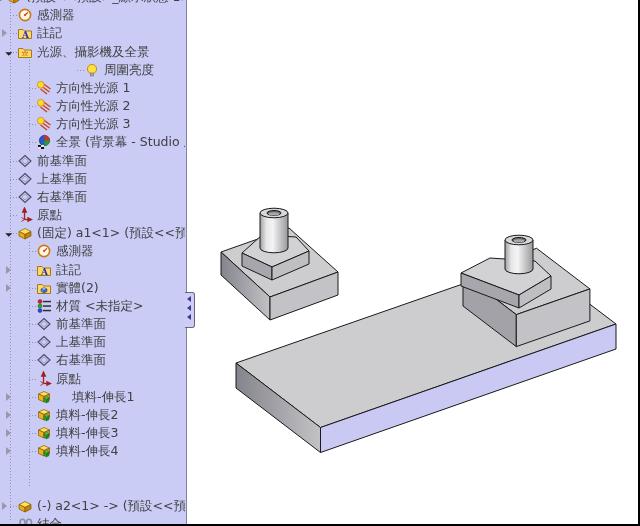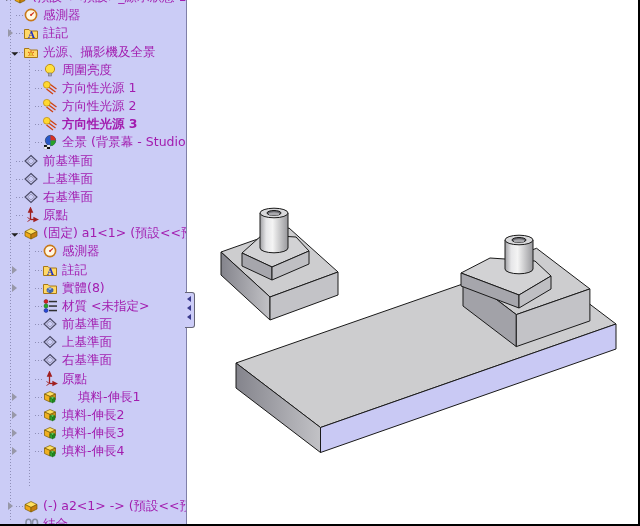--- a/index.html
+++ b/index.html
@@ -10,22 +10,22 @@
   }
   
   .viewport{position:absolute;left:0;top:0;width:640px;height:526px;background:#fff;}
   
   .tree-panel{
     position:absolute;left:0;top:0;width:186px;height:526px;
     background:#cbccf6;border-right:1px solid #8080a8;overflow:hidden;z-index:5;
   }
   .tree-rows{position:absolute;left:0;top:0;width:185px;height:100%;}
   .trow{
-    position:absolute;left:6px;width:185px;height:18px;line-height:18px;
-    white-space:nowrap;overflow:hidden;font-size:12.5px;color:#a21caf;cursor:default;
+    position:absolute;left:0;width:185px;height:18px;line-height:18px;
+    white-space:nowrap;overflow:hidden;font-size:12.5px;color:#404040;cursor:default;
   }
   .trow .lbl{position:absolute;top:0;}
   .ticon{position:absolute;top:1px;width:16px;height:16px;}
   .stub{position:absolute;top:9px;height:1px;
     background:repeating-linear-gradient(to right,#8f8fb8 0 1px,transparent 1px 3px);}
   .spine{position:absolute;width:1px;
     background:repeating-linear-gradient(to bottom,#8f8fb8 0 1px,transparent 1px 3px);}
   .arr{position:absolute;top:5px;width:0;height:0;}
   .arr.collapsed{border-top:4px solid transparent;border-bottom:4px solid transparent;
     border-left:5px solid #9898a8;}
@@ -234,21 +234,21 @@
           <span class="lbl" style="left: 37px;">註記</span>
         </div>
         <div class="trow" style="top: 42.51px;">
           <span class="stub" style="left: 10px; width: 7px;"></span>
           <span class="arr expanded" style="left: 2px;"></span>
           <svg class="ticon" viewBox="0 0 16 16" style="left: 17px;">
             <use href="#sym-folder-light"></use>
           </svg>
           <span class="lbl" style="left: 37px;">光源、攝影機及全景</span>
         </div>
-        <div class="trow" style="top: 60.68px;">
+        <div class="trow" style="top: 60.68px; margin-left: 48px;">
           <span class="stub" style="left: 29px; width: 7px;"></span>
           <svg class="ticon" viewBox="0 0 16 16" style="left: 36px;">
             <use href="#sym-bulb"></use>
           </svg>
           <span class="lbl" style="left: 56px;">周圍亮度</span>
         </div>
         <div class="trow" style="top: 78.85px;">
           <span class="stub" style="left: 29px; width: 7px;"></span>
           <svg class="ticon" viewBox="0 0 16 16" style="left: 36px;">
             <use href="#sym-dir-light"></use>
@@ -260,21 +260,21 @@
           <svg class="ticon" viewBox="0 0 16 16" style="left: 36px;">
             <use href="#sym-dir-light"></use>
           </svg>
           <span class="lbl" style="left: 56px;">方向性光源 2</span>
         </div>
         <div class="trow" style="top: 115.19px;">
           <span class="stub" style="left: 29px; width: 7px;"></span>
           <svg class="ticon" viewBox="0 0 16 16" style="left: 36px;">
             <use href="#sym-dir-light"></use>
           </svg>
-          <span class="lbl" style="left: 56px; font-weight: bold;">方向性光源 3</span>
+          <span class="lbl" style="left: 56px;">方向性光源 3</span>
         </div>
         <div class="trow" style="top: 133.36px;">
           <span class="stub" style="left: 29px; width: 7px;"></span>
           <svg class="ticon" viewBox="0 0 16 16" style="left: 36px;">
             <use href="#sym-scene"></use>
           </svg>
           <span class="lbl" style="left: 56px;">全景 (背景幕 - Studio 房間)</span>
         </div>
         <div class="trow" style="top: 151.53px;">
           <span class="stub" style="left: 10px; width: 7px;"></span>
@@ -326,21 +326,21 @@
             <use href="#sym-folder-a"></use>
           </svg>
           <span class="lbl" style="left: 56px;">註記</span>
         </div>
         <div class="trow" style="top: 278.72px;">
           <span class="stub" style="left: 29px; width: 7px;"></span>
           <span class="arr collapsed" style="left: 6px;"></span>
           <svg class="ticon" viewBox="0 0 16 16" style="left: 36px;">
             <use href="#sym-folder-bodies"></use>
           </svg>
-          <span class="lbl" style="left: 56px;">實體(8)</span>
+          <span class="lbl" style="left: 56px;">實體(2)</span>
         </div>
         <div class="trow" style="top: 296.89px;">
           <span class="stub" style="left: 29px; width: 7px;"></span>
           <svg class="ticon" viewBox="0 0 16 16" style="left: 36px;">
             <use href="#sym-material"></use>
           </svg>
           <span class="lbl" style="left: 56px;">材質 &lt;未指定&gt;</span>
         </div>
         <div class="trow" style="top: 315.06px;">
           <span class="stub" style="left: 29px; width: 7px;"></span>

